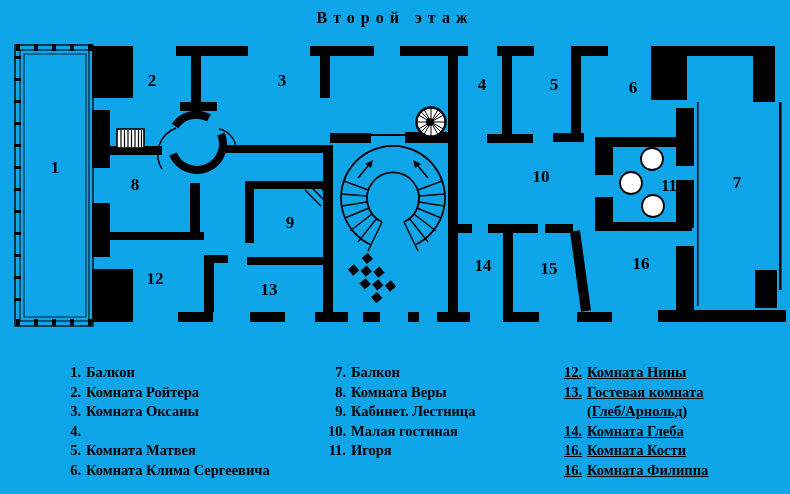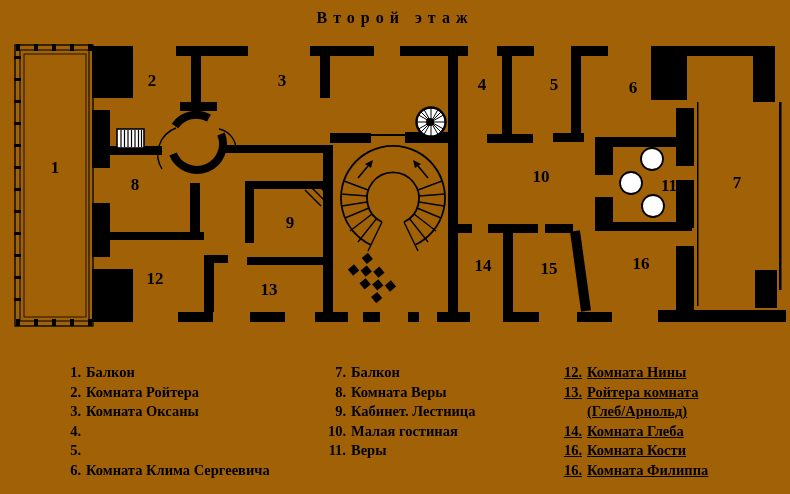--- a/index.html
+++ b/index.html
@@ -1,16 +1,16 @@
 <!DOCTYPE html>
 <html><head>
 <meta charset="utf-8">
 <style>
   html,body{margin:0;padding:0;background:#fff;}
-  .page{position:relative;width:790px;height:494px;background:#a16207;overflow:hidden;
+  .page{position:relative;width:790px;height:494px;background:#0ea5e9;overflow:hidden;
         font-family:"Liberation Serif",serif;color:#000;}
   .title{position:absolute;top:9px;left:0;width:790px;text-align:center;
          font-size:16px;font-weight:bold;letter-spacing:6px;}
   svg.plan{position:absolute;left:0;top:0;}
   svg text{font-family:"Liberation Serif",serif;font-size:17px;font-weight:bold;
            fill:#000;text-anchor:middle;}
   .legend-col{position:absolute;top:363px;}
   .col1{left:64px;} .col2{left:320px;} .col3{left:554px;text-decoration:underline;}
   .li{display:flex;line-height:19.5px;font-size:14.5px;font-weight:bold;white-space:nowrap;}
   .num{flex:none;text-align:right;}
@@ -204,20 +204,21 @@
       </div>
     <div class="li">
         <span class="num">3.</span>
         <span class="txt">Комната Оксаны</span>
       </div>
     <div class="li">
         <span class="num">4.</span>
       </div>
     <div class="li">
         <span class="num">5.</span>
+        <span class="txt">Комната Матвея</span>
       </div>
     <div class="li">
         <span class="num">6.</span>
         <span class="txt">Комната Клима Сергеевича</span>
       </div>
   </div>
 
   <div class="legend-col col2">
     <div class="li">
         <span class="num">7.</span>
@@ -233,32 +234,32 @@
       </div>
     <div class="li">
         <span class="num"></span>
       </div>
     <div class="li">
         <span class="num">10.</span>
         <span class="txt">Малая гостиная</span>
       </div>
     <div class="li">
         <span class="num">11.</span>
-        <span class="txt">Веры</span>
+        <span class="txt">Игоря</span>
       </div>
   </div>
 
   <div class="legend-col col3">
     <div class="li">
         <span class="num">12.</span>
         <span class="txt">Комната Нины</span>
       </div>
     <div class="li">
         <span class="num">13.</span>
-        <span class="txt">Ройтера комната</span>
+        <span class="txt">Гостевая комната</span>
       </div>
     <div class="li">
         <span class="num"></span>
         <span class="txt">(Глеб/Арнольд)</span>
       </div>
     <div class="li">
         <span class="num">14.</span>
         <span class="txt">Комната Глеба</span>
       </div>
     <div class="li">

